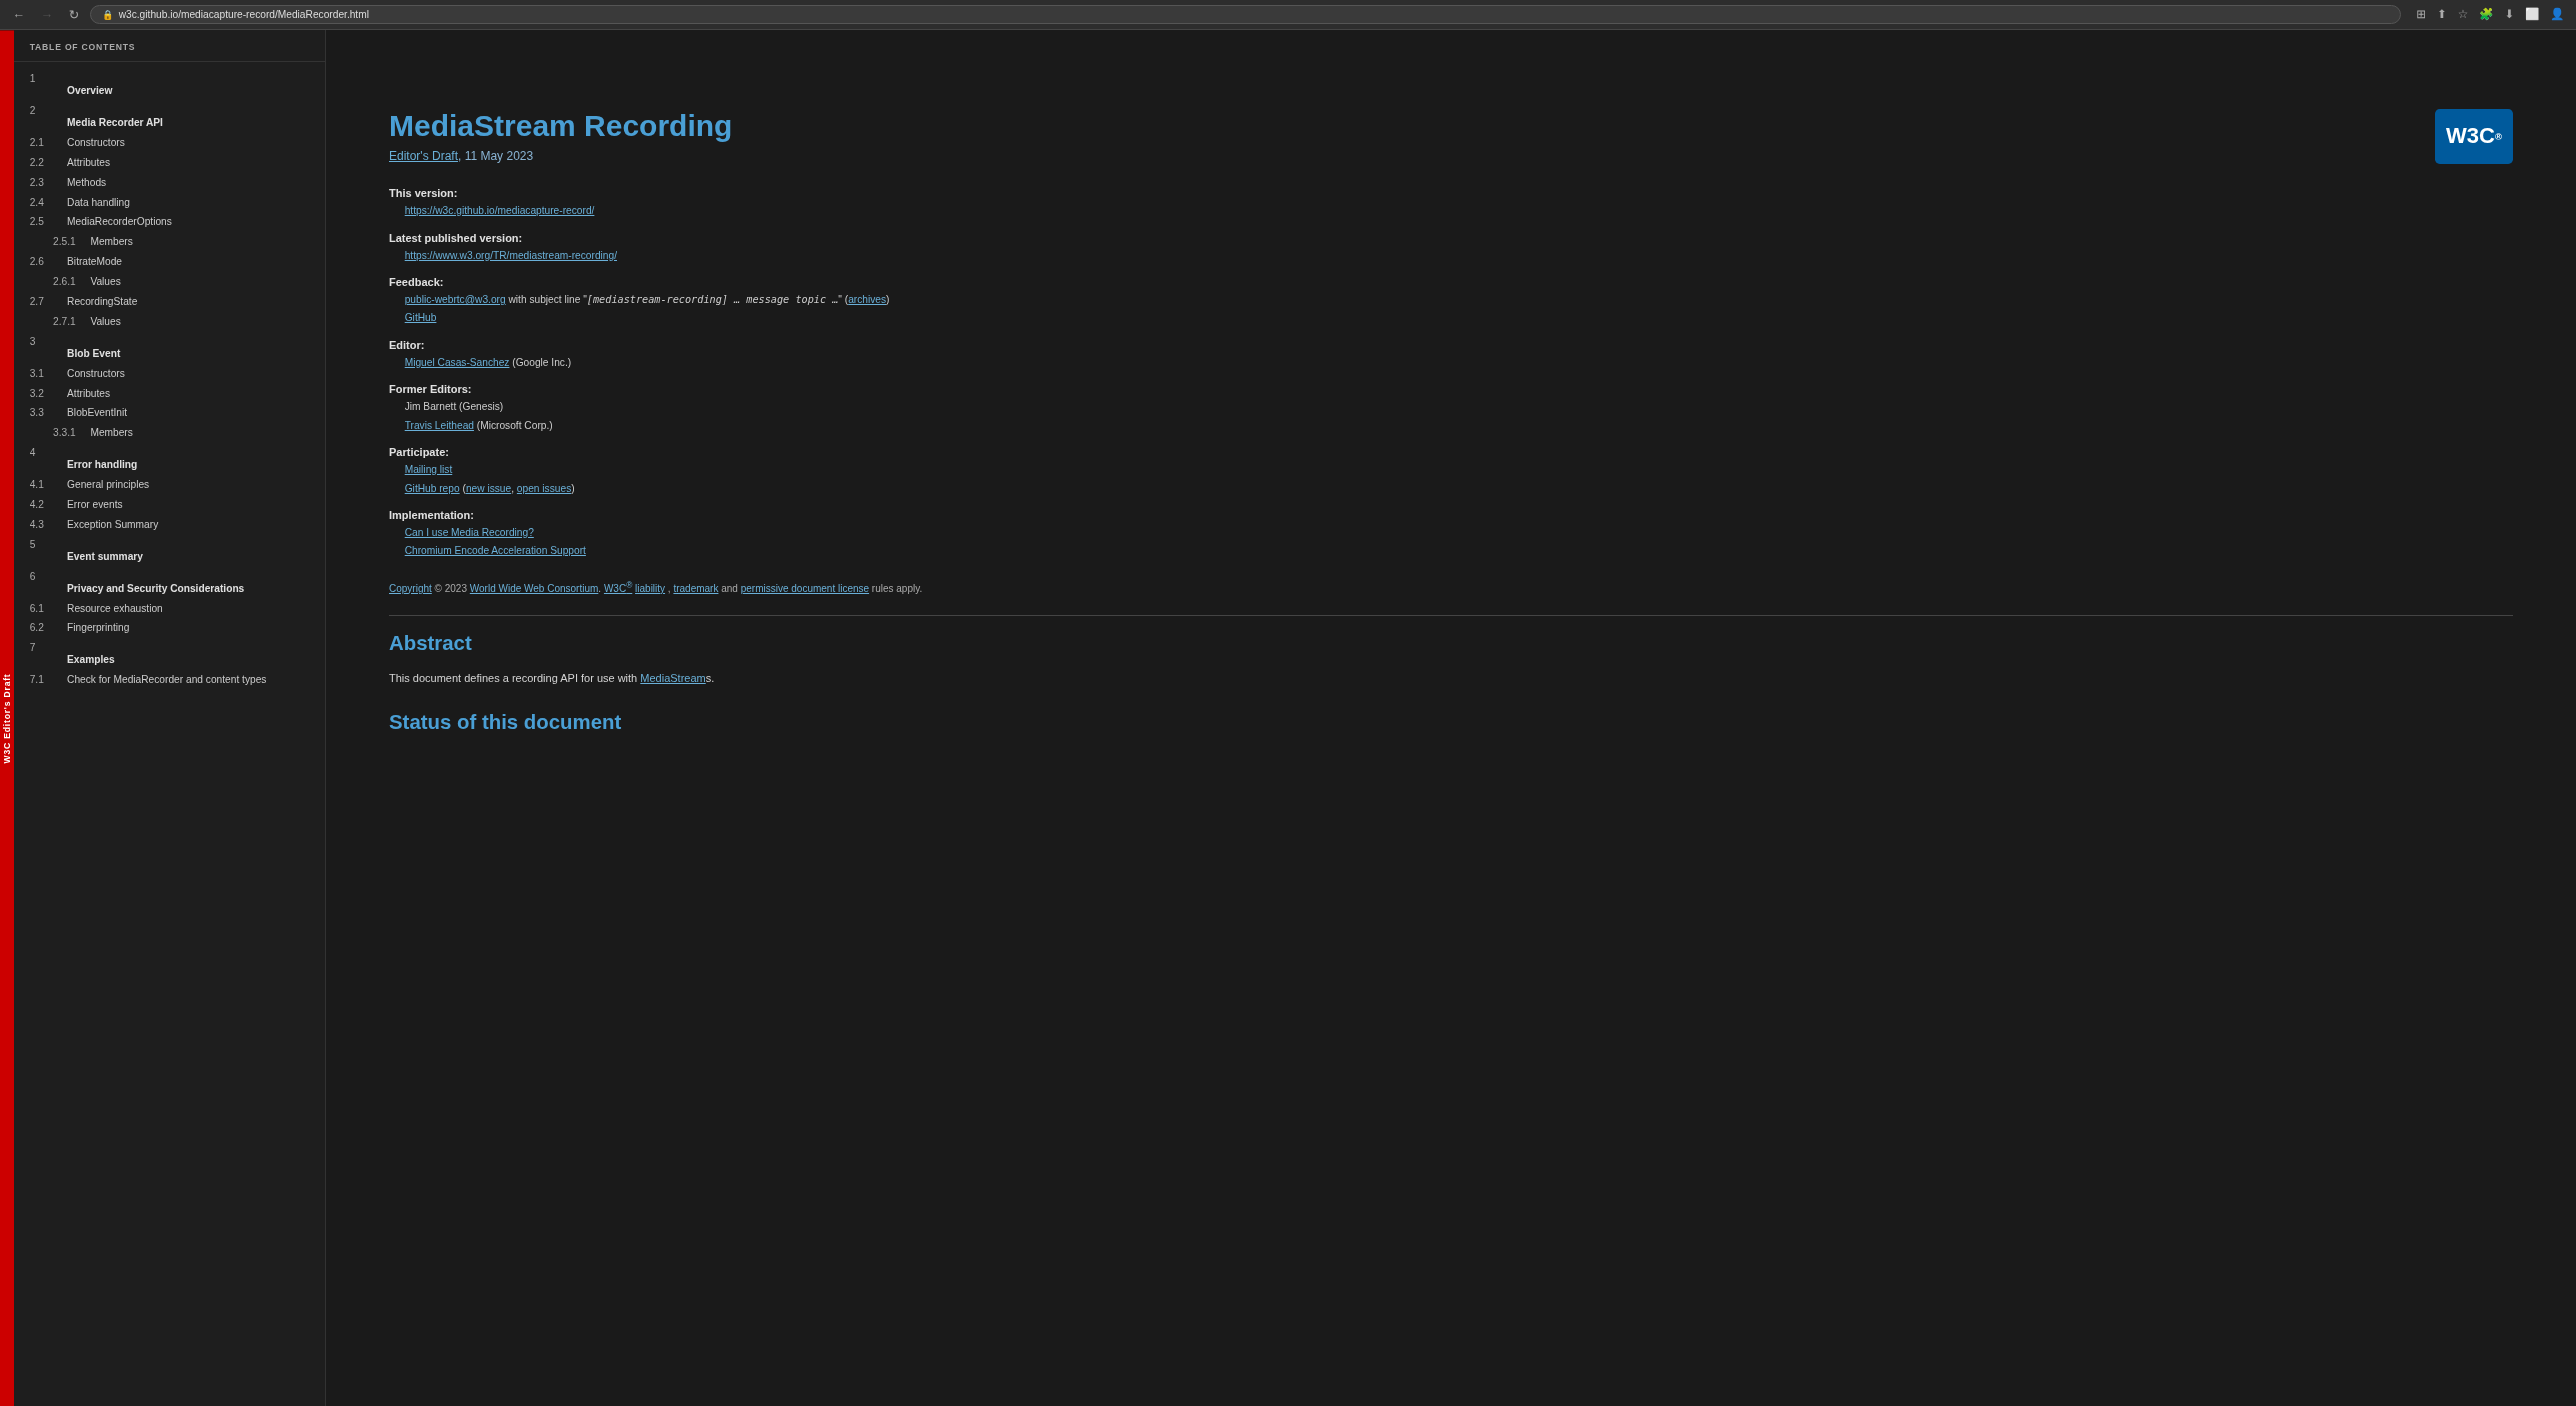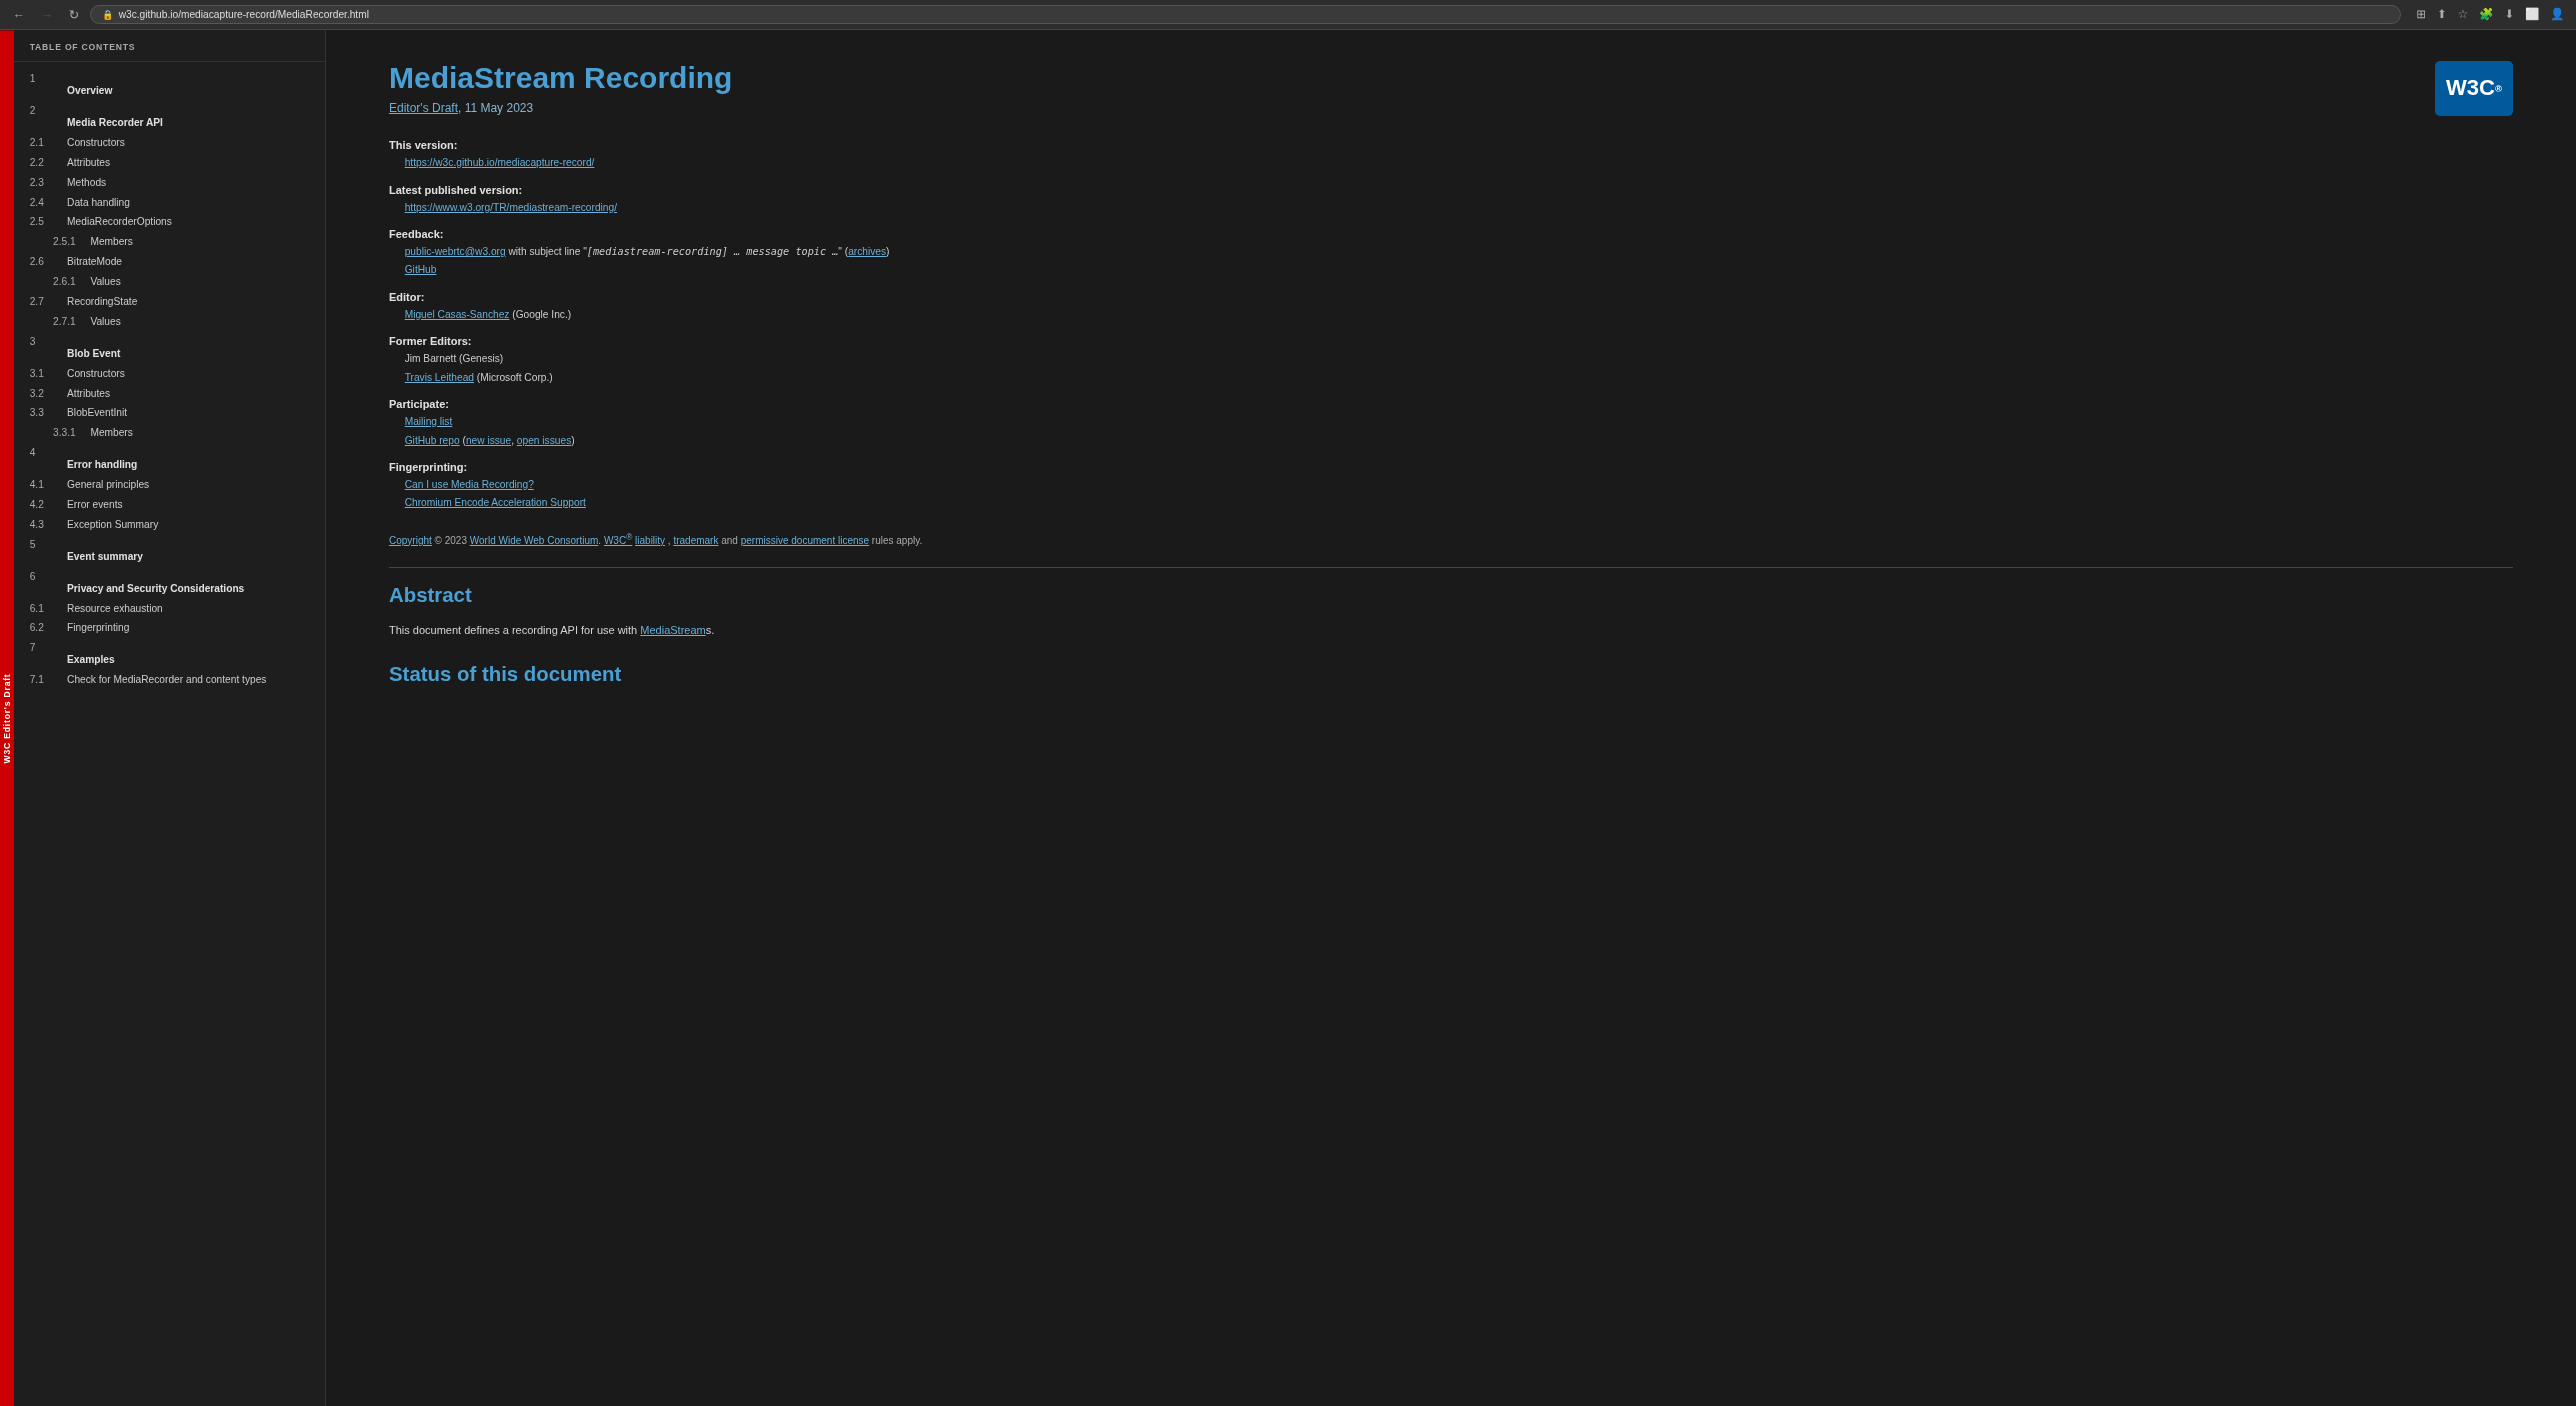--- a/index.html
+++ b/index.html
@@ -129,20 +129,21 @@
     .main-content::-webkit-scrollbar { width: 6.3px; }
     .main-content::-webkit-scrollbar-track { background: #222; }
     .main-content::-webkit-scrollbar-thumb { background: #555; border-radius: 3.1px; }
 
     
     .doc-header {
       display: flex;
       justify-content: space-between;
       align-items: flex-start;
       margin-bottom: 23.5px;
+      margin-top: 48px;
     }
     .doc-title {
       color: #4a9fd5;
       font-size: 30px;
       font-weight: bold;
       margin-bottom: 6.3px;
     }
     .doc-subtitle {
       color: #8ab4d4;
       font-size: 12px;
@@ -453,21 +454,21 @@
         <div class="detail-label">Participate:</div>
         <div class="detail-value">
           <a>Mailing list</a>
           <br>
           <a>GitHub repo</a>
           <span> (</span><a>new issue</a><span>, </span><a>open issues</a><span>)</span>
         </div>
       </div>
 
       <div class="detail-row">
-        <div class="detail-label">Fingerprinting:</div>
+        <div class="detail-label">Implementation:</div>
         <div class="detail-value">
           <a>Can I use Media Recording?</a>
           <br>
           <a>Chromium Encode Acceleration Support</a>
         </div>
       </div>
     </div>
 
     <div class="copyright-line">
       <a>Copyright</a>

